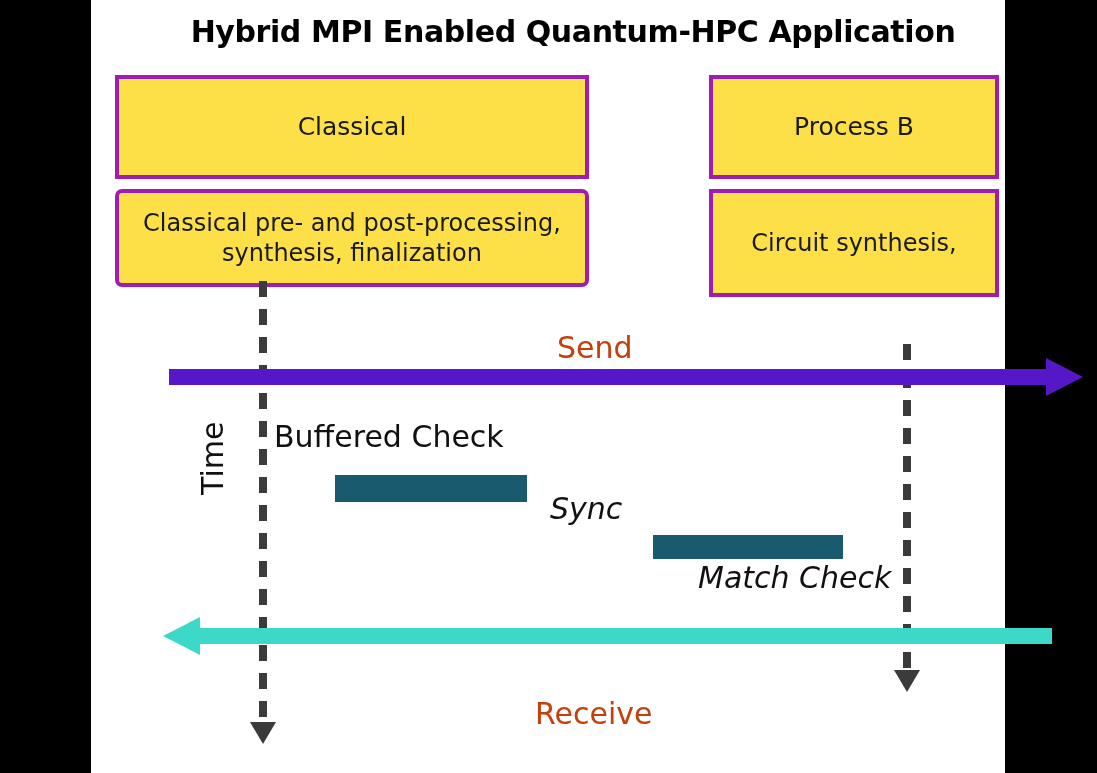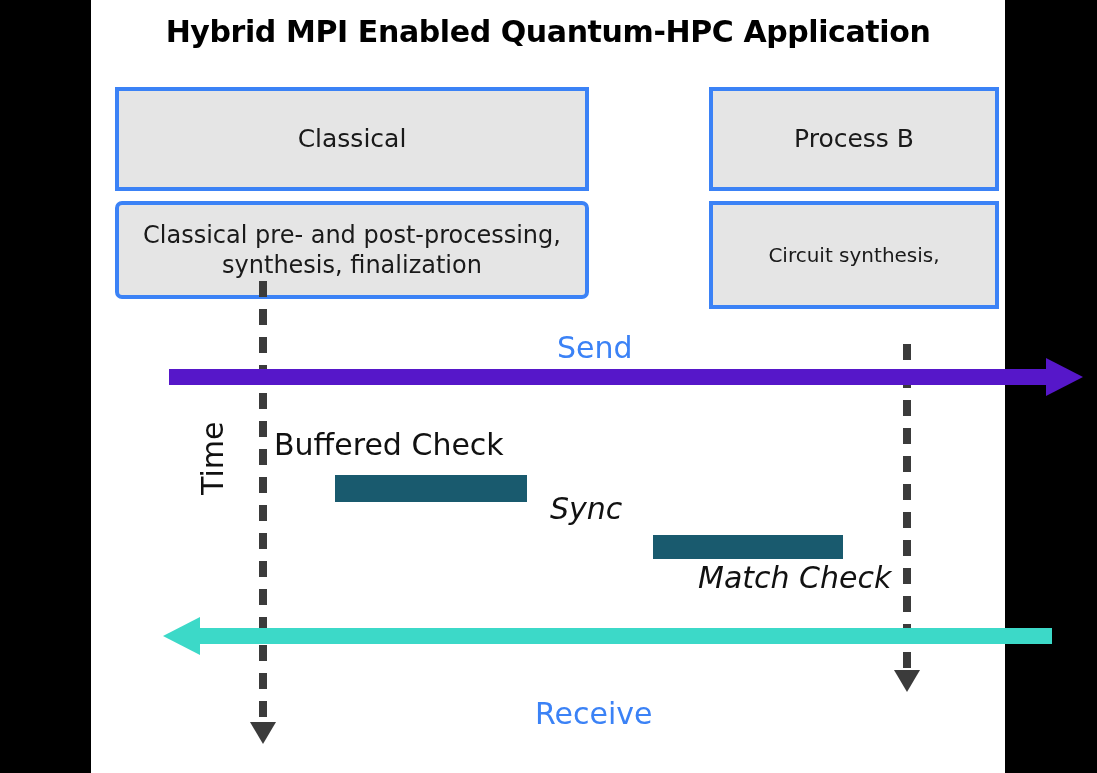--- a/index.html
+++ b/index.html
@@ -2,33 +2,33 @@
 <html><head>
 <meta charset="utf-8">
 <style>
   html,body{margin:0;padding:0;background:#000;}
   body{width:1097px;height:773px;font-family:"DejaVu Sans",sans-serif;}
   #stage{position:relative;width:1097px;height:773px;background:#000;overflow:hidden;}
   #canvas{position:absolute;left:91px;top:0;width:914px;height:773px;background:#ffffff;}
 
   .ttl{position:absolute;left:0;top:14px;width:914px;text-align:center;
        font-family:"DejaVu Sans",sans-serif;font-weight:bold;font-size:30px;
-       letter-spacing:-0.4px;color:#000;}
+       letter-spacing:-0.4px;color:#000;padding-left:25px;}
 
-  .pbox{position:absolute;border:4px solid #3b82f6;background:#e5e5e5;
+  .pbox{position:absolute;border:4px solid #a21caf;background:#fde047;
         display:flex;align-items:center;justify-content:center;text-align:center;
-        color:#1a1a1a;font-size:25px;line-height:1.25;margin-top:12px;}
+        color:#1a1a1a;font-size:25px;line-height:1.25;}
   .pbox span{display:block;}
 
   #boxA{left:24px;top:75px;width:466px;height:96px;}
   #boxB{left:618px;top:75px;width:282px;height:96px;}
   #boxA2{left:24px;top:189px;width:466px;height:90px;border-radius:7px;}
   #boxB2{left:618px;top:189px;width:282px;height:100px;}
   #boxA2 .txt{font-size:24px;}
-  #boxB2 .txt{font-size:20px;}
+  #boxB2 .txt{font-size:24px;}
 
   
   .life{position:absolute;width:8px;background:repeating-linear-gradient(
         to bottom,#3b3b3b 0px,#3b3b3b 16px,rgba(0,0,0,0) 16px,rgba(0,0,0,0) 28px);}
   #lifeA{left:168px;top:281px;height:452px;}
   #lifeB{left:812px;top:344px;height:337px;}
   .lifehead{position:absolute;width:0;height:0;border-left:13px solid transparent;
             border-right:13px solid transparent;border-top:22px solid #3b3b3b;}
   #headA{left:159px;top:722px;}
   #headB{left:803px;top:670px;}
@@ -37,31 +37,31 @@
   .msg{position:absolute;height:16px;}
   #send{left:78px;top:369px;width:880px;background:#5617C9;}
   #sendhead{position:absolute;left:955px;top:358px;width:0;height:0;
             border-top:19px solid transparent;border-bottom:19px solid transparent;
             border-left:37px solid #5617C9;}
   #recv{left:106px;top:628px;width:855px;background:#3CD9C8;}
   #recvhead{position:absolute;left:72px;top:617px;width:0;height:0;
             border-top:19px solid transparent;border-bottom:19px solid transparent;
             border-right:37px solid #3CD9C8;}
 
-  .mlabel{position:absolute;font-size:30px;color:#3b82f6;white-space:nowrap;}
+  .mlabel{position:absolute;font-size:30px;color:#c2410c;white-space:nowrap;}
   #sendLbl{left:466px;top:330px;}
   #recvLbl{left:444px;top:696px;}
 
   
   .act{position:absolute;background:#195A6E;}
   #act1{left:244px;top:475px;width:192px;height:27px;}
   #act2{left:562px;top:535px;width:190px;height:24px;}
 
   .alabel{position:absolute;font-size:30px;color:#111;white-space:nowrap;}
-  #bufLbl{left:183px;top:419px;margin-top:8px;}
+  #bufLbl{left:183px;top:419px;}
   #syncLbl{left:459px;top:491px;font-style:italic;}
   #matchLbl{left:607px;top:560px;font-style:italic;}
 
   #timeLbl{position:absolute;left:104px;top:495px;font-size:30px;color:#111;
            transform:rotate(-90deg);transform-origin:left top;white-space:nowrap;}
 </style>
 </head>
 <body>
 
 <div id="stage">

